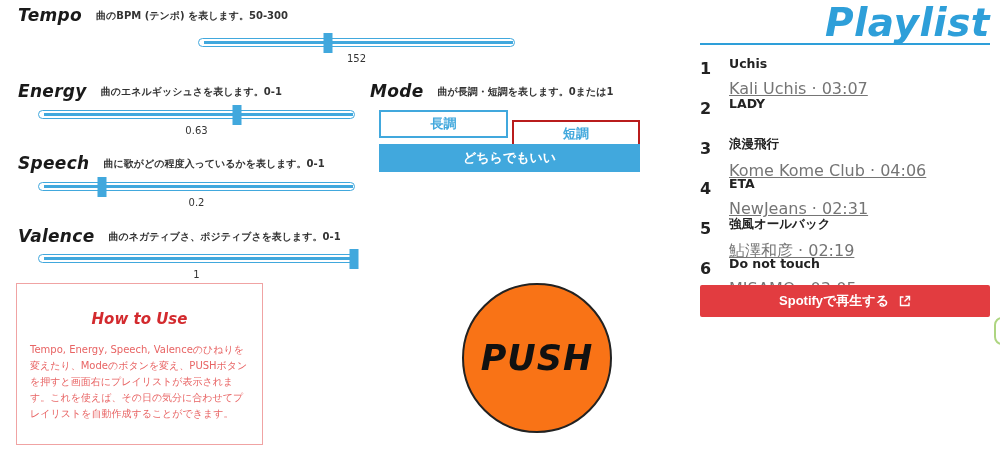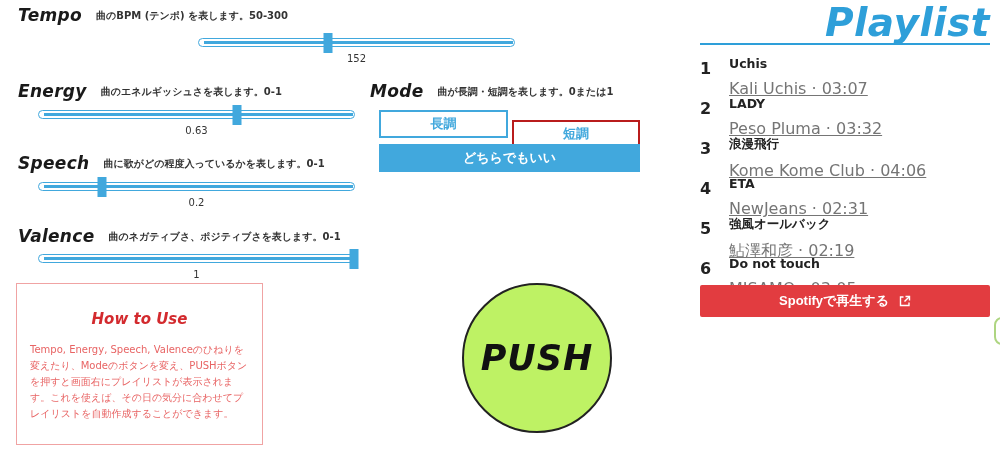--- a/index.html
+++ b/index.html
@@ -39,21 +39,21 @@
 
   
   #howto { position:absolute; left:16px; top:283px; width:247px; height:162px;
            border:1px solid #f0a3a3; background:#fff; }
   #howto-title { margin-top:26px; text-align:center; font-style:italic; font-weight:bold;
                  font-size:15px; color:#d32a2e; }
   #howto-body { margin:14px 13px 0 13px; font-size:10px; line-height:16px; color:#e86464; }
 
   
   #push { position:absolute; left:462px; top:283px; width:150px; height:150px; border-radius:50%;
-          background:#bef264; border:2px solid #222; display:flex; align-items:center; justify-content:center;
+          background:#f97316; border:2px solid #222; display:flex; align-items:center; justify-content:center;
           cursor:pointer; }
   #push-label { font-style:italic; font-weight:bold; font-size:35px; color:#111; letter-spacing:1px; }
 
   
   #playlist-title { position:absolute; left:700px; top:0px; width:290px; text-align:right;
                     font-style:italic; font-weight:bold; font-size:39px; color:#2e9fd9; letter-spacing:.5px; }
   #playlist-rule { position:absolute; left:700px; top:43px; width:290px; height:2px; background:#2e9fd9; }
   #track-list { position:absolute; left:700px; top:56px; width:290px; }
   .track { display:flex; height:40px; align-items:flex-start; }
   .track-num { width:29px; font-weight:bold; font-size:16px; color:#222; padding-top:3px; }
@@ -149,21 +149,20 @@
       <div class="track-info">
         <div class="track-title">Uchis</div>
         <div class="track-meta">Kali Uchis · 03:07</div>
       </div>
     </div>
 
     <div class="track">
       <div class="track-num">2</div>
       <div class="track-info">
         <div class="track-title">LADY</div>
-        <div class="track-meta">Peso Pluma · 03:32</div>
       </div>
     </div>
 
     <div class="track">
       <div class="track-num">3</div>
       <div class="track-info">
         <div class="track-title">浪漫飛行</div>
         <div class="track-meta">Kome Kome Club · 04:06</div>
       </div>
     </div>

